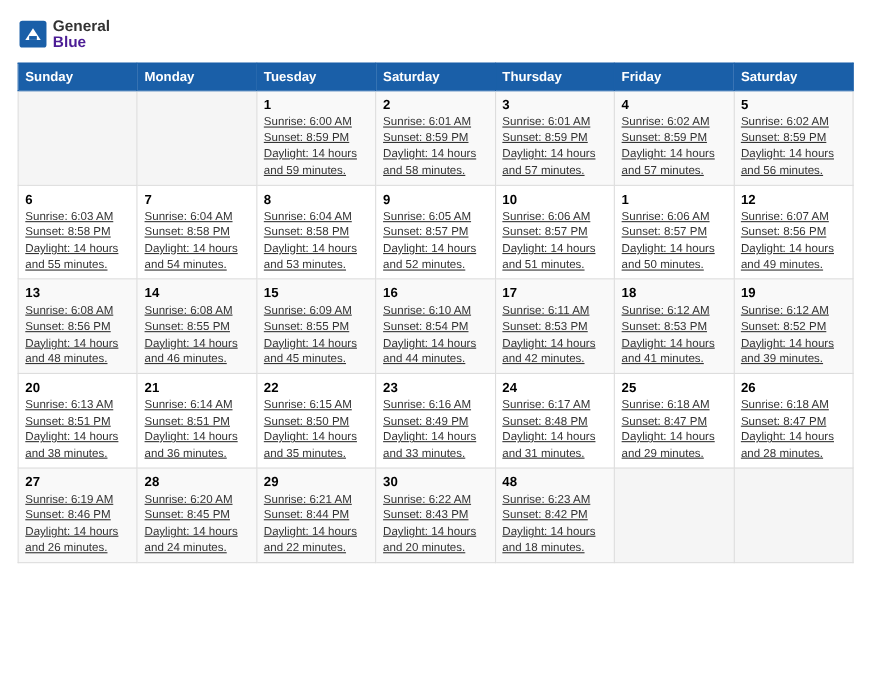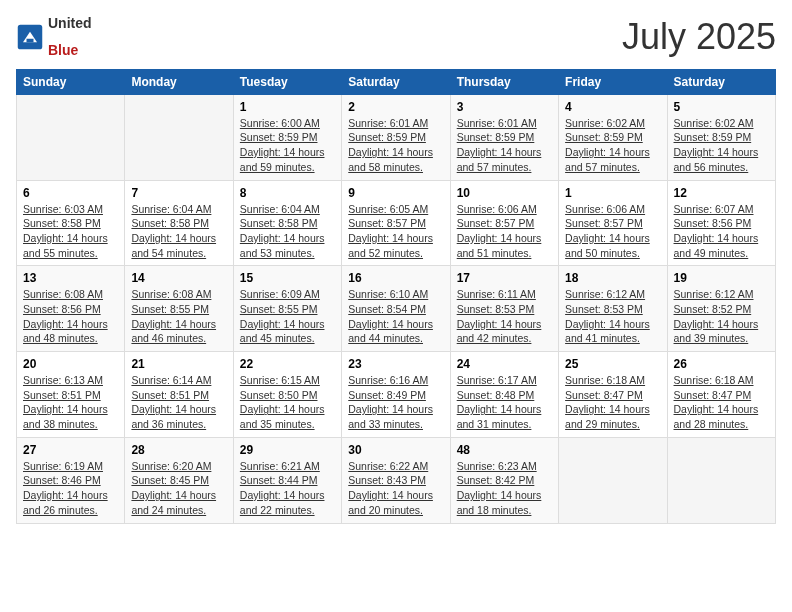--- a/index.html
+++ b/index.html
@@ -22,21 +22,21 @@
       gap: 4px;
     }
     .logo-text {
       display: flex;
       flex-direction: column;
       font-size: 14px;
       font-weight: bold;
       line-height: 1.1;
     }
     .logo-general { color: #333; }
-    .logo-blue { color: #b91c1c; margin-top: 12px; }
+    .logo-blue { color: #4c1d95; }
     .logo-icon {
       width: 28px;
       height: 28px;
     }
     .title-block {
       text-align: right;
     }
     .main-title {
       font-size: 36px;
       font-weight: normal;
@@ -99,26 +99,25 @@
 <body>
 
 <div class="header">
   <div class="logo">
     <svg class="logo-icon" viewBox="0 0 32 32">
       <rect x="2" y="2" width="28" height="28" rx="3" fill="#1a5fa8"></rect>
       <polygon points="8,22 16,10 24,22" fill="white"></polygon>
       <rect x="12" y="18" width="8" height="4" fill="#1a5fa8"></rect>
     </svg>
     <div class="logo-text">
-      <span class="logo-general">United</span>
+      <span class="logo-general">General</span>
       <span class="logo-blue">Blue</span>
     </div>
   </div>
   <div class="title-block">
-    <div class="main-title">July 2025</div>
   </div>
 </div>
 
 <table>
   <thead>
     <tr>
     <th>Sunday</th>
         <th>Monday</th>
         <th>Tuesday</th>
         <th>Saturday</th>

